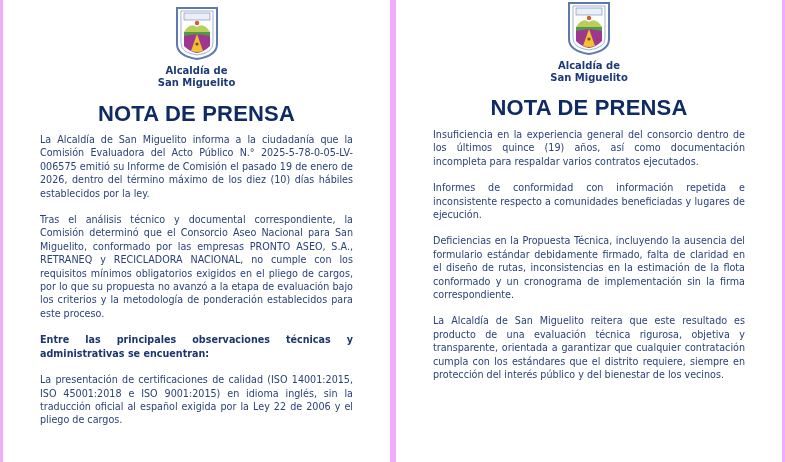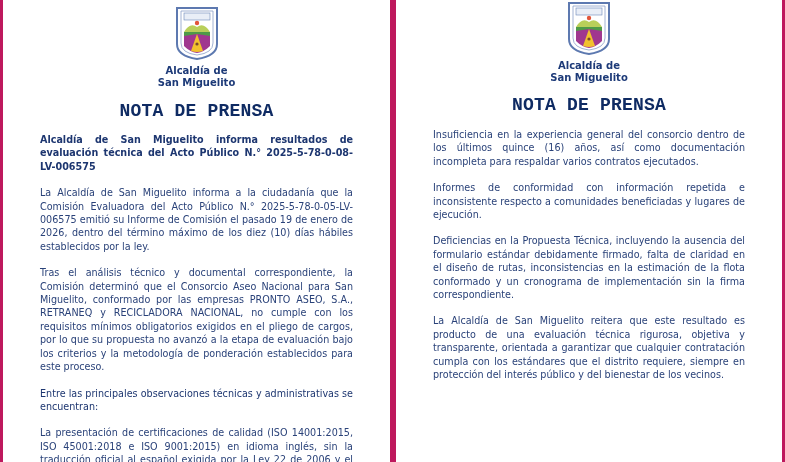--- a/index.html
+++ b/index.html
@@ -3,21 +3,21 @@
   <meta charset="utf-8">
   <style>
     * { box-sizing: border-box; margin: 0; padding: 0; }
     html, body {
       width: 785px; height: 462px; overflow: hidden;
       background: #f3f3f3;
       font-family: "DejaVu Sans", "Liberation Sans", sans-serif;
     }
     .viewer {
       position: relative; width: 785px; height: 462px;
-      background: #be185d;
+      background: #f0abfc;
     }
     .page {
       position: absolute; top: 0; height: 462px;
       background: #ffffff;
       overflow: hidden;
     }
     .page.left { left: 3px; width: 387px; }
     .page.right { left: 396px; width: 386px; }
 
     .header {
@@ -29,34 +29,34 @@
     }
     .brand {
       margin-top: 5px;
       color: #1d3a78; font-weight: bold; font-size: 10px; line-height: 11.5px;
       text-align: center;
       font-family: "DejaVu Sans", sans-serif;
     }
     .title {
       position: absolute; left: 0; right: 0;
       text-align: center; color: #0f2b63; font-weight: bold;
-      font-size: 18px; letter-spacing: 0.2px;
-      font-family: Liberation Mono, monospace;
+      font-size: 22px; letter-spacing: 0.2px;
+      font-family: Liberation Sans, sans-serif;
     }
     .page.left .title { top: 101px; }
     .page.right .title { top: 95px; }
 
     .body {
       position: absolute; left: 37px; right: 37px;
       color: #2a4279; font-size: 9.6px; line-height: 13.4px;
       text-align: justify;
       font-family: "DejaVu Sans", sans-serif;
     }
     .body p { margin-bottom: 13px; }
-    .body .bold { font-weight: normal; color: #1d3670; }
+    .body .bold { font-weight: bold; color: #1d3670; }
     .body .dateline { font-weight: bold; color: #1d3670; margin-bottom: 12px; }
     .body .lead { font-weight: bold; color: #1d3670; margin-bottom: 13px; }
     .page.left .body { top: 133px; }
     .page.right .body { top: 128px; left: 37px; right: 37px; }
   </style>
 </head>
 <body>
 
 <div class="viewer">
 
@@ -73,21 +73,20 @@
         <path d="M17 45 L23 28 L29 45 Q23 47 17 45 Z" fill="#f2c12e"></path>
         <circle cx="23" cy="38" r="1.6" fill="#7a4a2a"></circle>
       </svg>
       <div class="brand">
         <div>Alcaldía de</div>
         <div>San Miguelito</div>
       </div>
     </div>
     <div class="title">NOTA DE PRENSA</div>
     <div class="body">
-      <p class="lead">Alcaldía de San Miguelito informa resultados de evaluación técnica del Acto Público N.° 2025-5-78-0-08-LV-006575</p>
       <p>La Alcaldía de San Miguelito informa a la ciudadanía que la Comisión Evaluadora del Acto Público N.° 2025-5-78-0-05-LV-006575 emitió su Informe de Comisión el pasado 19 de enero de 2026, dentro del término máximo de los diez (10) días hábiles establecidos por la ley.</p>
       <p>Tras el análisis técnico y documental correspondiente, la Comisión determinó que el Consorcio Aseo Nacional para San Miguelito, conformado por las empresas PRONTO ASEO, S.A., RETRANEQ y RECICLADORA NACIONAL, no cumple con los requisitos mínimos obligatorios exigidos en el pliego de cargos, por lo que su propuesta no avanzó a la etapa de evaluación bajo los criterios y la metodología de ponderación establecidos para este proceso.</p>
       <p class="bold">Entre las principales observaciones técnicas y administrativas se encuentran:</p>
       <p>La presentación de certificaciones de calidad (ISO 14001:2015, ISO 45001:2018 e ISO 9001:2015) en idioma inglés, sin la traducción oficial al español exigida por la Ley 22 de 2006 y el pliego de cargos.</p>
     </div>
   </div>
 
   <div class="page right">
     <div class="header" style="top:-5px;">
       <svg class="logo" viewBox="0 0 46 54">
@@ -101,20 +100,20 @@
         <path d="M17 45 L23 28 L29 45 Q23 47 17 45 Z" fill="#f2c12e"></path>
         <circle cx="23" cy="38" r="1.6" fill="#7a4a2a"></circle>
       </svg>
       <div class="brand">
         <div>Alcaldía de</div>
         <div>San Miguelito</div>
       </div>
     </div>
     <div class="title">NOTA DE PRENSA</div>
     <div class="body">
-      <p>Insuficiencia en la experiencia general del consorcio dentro de los últimos quince (16) años, así como documentación incompleta para respaldar varios contratos ejecutados.</p>
+      <p>Insuficiencia en la experiencia general del consorcio dentro de los últimos quince (19) años, así como documentación incompleta para respaldar varios contratos ejecutados.</p>
       <p>Informes de conformidad con información repetida e inconsistente respecto a comunidades beneficiadas y lugares de ejecución.</p>
       <p>Deficiencias en la Propuesta Técnica, incluyendo la ausencia del formulario estándar debidamente firmado, falta de claridad en el diseño de rutas, inconsistencias en la estimación de la flota conformado y un cronograma de implementación sin la firma correspondiente.</p>
       <p>La Alcaldía de San Miguelito reitera que este resultado es producto de una evaluación técnica rigurosa, objetiva y transparente, orientada a garantizar que cualquier contratación cumpla con los estándares que el distrito requiere, siempre en protección del interés público y del bienestar de los vecinos.</p>
     </div>
   </div>
 
 </div>
 
 </body></html>

